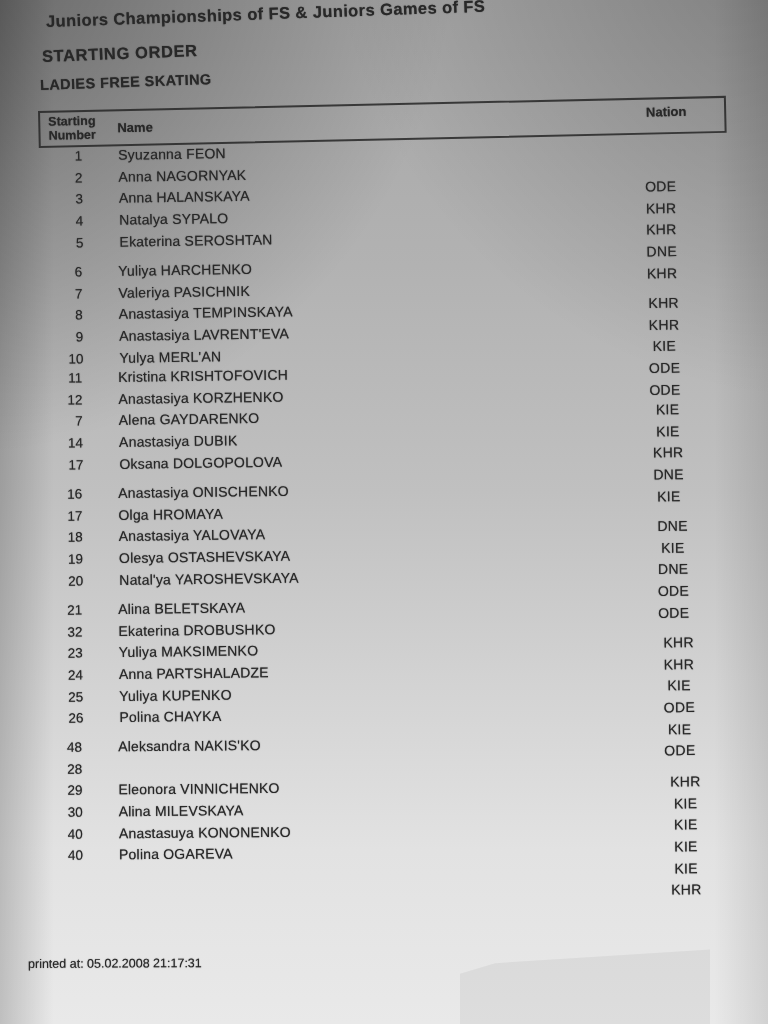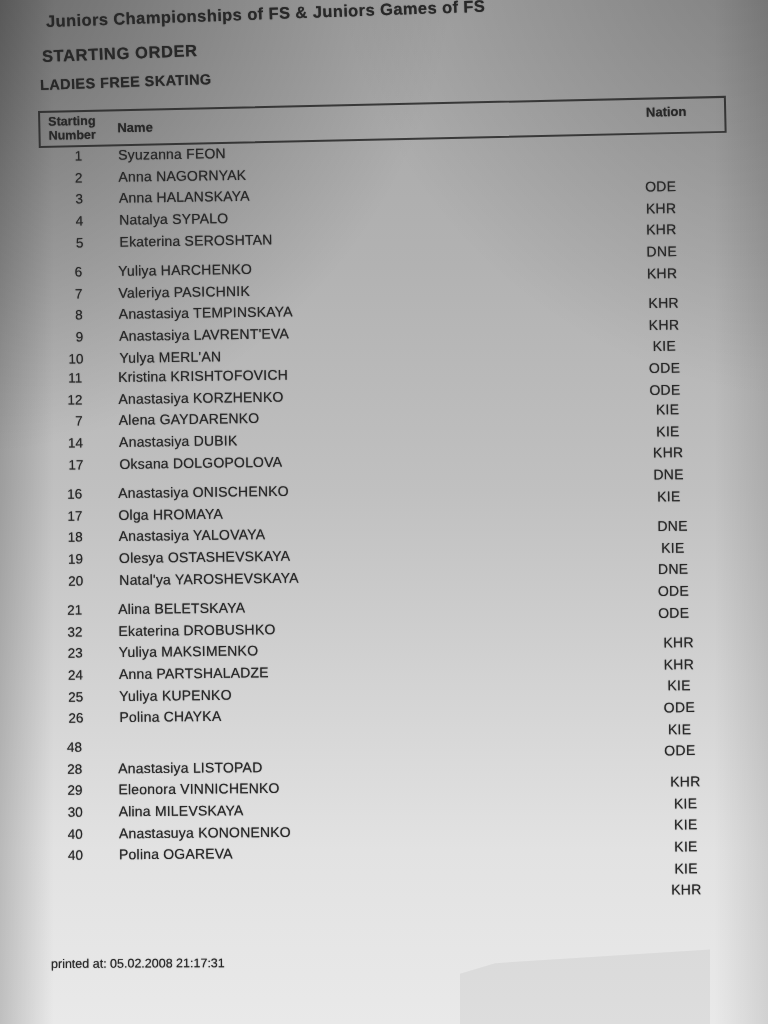--- a/index.html
+++ b/index.html
@@ -47,21 +47,21 @@
 
   .group { position:absolute; left:0; width:768px; transform-origin:40px 0; }
   .row { position:relative; height:21.7px; }
   .cell { position:absolute; top:0; line-height:21.7px; white-space:nowrap; }
   .num { left:40px; width:42px; text-align:right; font-size:13.5px; }
   .name { left:118px; font-size:14px; letter-spacing:0.2px; }
   .nation { left:628px; width:64px; text-align:center; font-size:14px; letter-spacing:0.3px;margin-top:40px; }
 
   .footer {
     position:absolute; left:28px; top:957px; font-size:12.5px; white-space:nowrap;
-    transform:rotate(-0.3deg); transform-origin:0 50%;margin-left:23px;
+    transform:rotate(-0.3deg); transform-origin:0 50%;
   }
   .shadow-patch {
     position:absolute; left:460px; top:948px; width:250px; height:76px;
     background:rgba(0,0,0,0.05);
     clip-path:polygon(14% 20%, 100% 2%, 100% 100%, 0 100%, 0 34%);
   }
 </style>
 </head>
 <body>
 
@@ -217,25 +217,25 @@
         </div>
         <div class="row">
           <div class="cell num">26</div>
           <div class="cell name">Polina CHAYKA</div>
           <div class="cell nation" style="transform: translateX(18px);">ODE</div>
         </div>
       </div>
       <div class="group" style="top: 737px; transform: rotate(-0.5deg);">
         <div class="row">
           <div class="cell num">48</div>
+          <div class="cell name">Aleksandra NAKIS'KO</div>
           <div class="cell nation" style="transform: translateX(25px);">KHR</div>
         </div>
         <div class="row">
           <div class="cell num">28</div>
-          <div class="cell name">Anastasiya LISTOPAD</div>
           <div class="cell nation" style="transform: translateX(25px);">KIE</div>
         </div>
         <div class="row">
           <div class="cell num">29</div>
           <div class="cell name">Eleonora VINNICHENKO</div>
           <div class="cell nation" style="transform: translateX(25px);">KIE</div>
         </div>
         <div class="row">
           <div class="cell num">30</div>
           <div class="cell name">Alina MILEVSKAYA</div>

